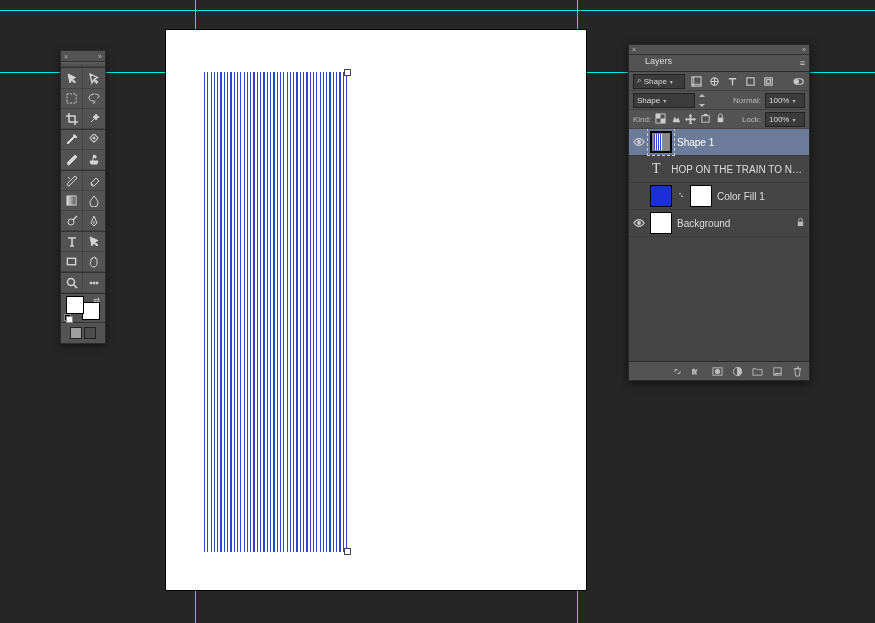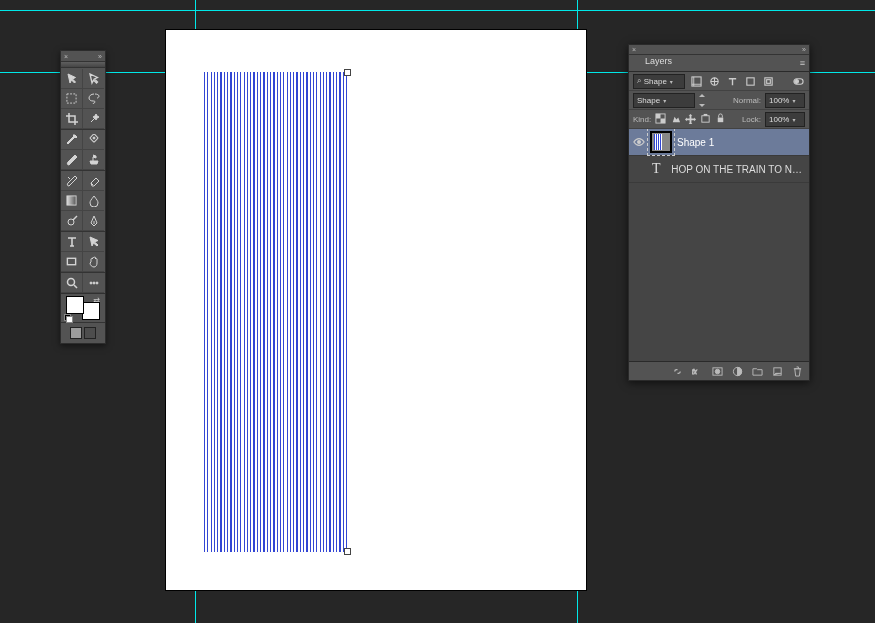--- a/index.html
+++ b/index.html
@@ -371,20 +371,43 @@
         </div>
         <span class="txt">Shape 1</span>
       </div>
       <div class="lrow">
         <span class="eye"></span>
         <div class="thumb" style="background: rgb(69, 69, 69); border: none; display: flex; align-items: center; justify-content: center;">
           <span style="font-family:serif;font-size:14px;color:#ddd">T</span>
         </div>
         <span class="txt">HOP ON THE TRAIN TO NOWHERE BABY</span>
       </div>
+      <div class="lrow">
+        <span class="eye"></span>
+        <div class="thumb" style="background: rgb(26, 47, 216);"></div>
+        <span><svg width="8" height="8" viewBox="0 0 8 8">
+            <path d="M2 3a1.5 1.5 0 012 0M6 5a1.5 1.5 0 01-2 0" stroke="#ccc" fill="none"></path>
+          </svg></span>
+        <div class="thumb"></div>
+        <span class="txt">Color Fill 1</span>
+      </div>
+      <div class="lrow">
+        <span class="eye">
+          <svg viewBox="0 0 14 10">
+            <path d="M1 5c2-3 4-4 6-4s4 1 6 4c-2 3-4 4-6 4S3 8 1 5z"></path>
+            <circle cx="7" cy="5" r="1.6" fill="#ccc"></circle>
+          </svg>
+        </span>
+        <div class="thumb"></div>
+        <span class="txt">Background</span>
+        <span class="lockicon"><svg viewBox="0 0 10 10">
+            <rect x="2" y="4" width="6" height="5"></rect>
+            <path d="M3 4V2.5a2 2 0 014 0V4" fill="none" stroke="#bbb"></path>
+          </svg></span>
+      </div>
     </div>
 
   <div class="foot">
     <span class="btn">
         <svg viewBox="0 0 12 12">
           <path d="M3 6a2 2 0 012-2h1M9 6a2 2 0 01-2 2H6" fill="none" stroke-width="1.4"></path>
         </svg>
       </span>
     <span class="btn">
         <svg viewBox="0 0 14 12">

